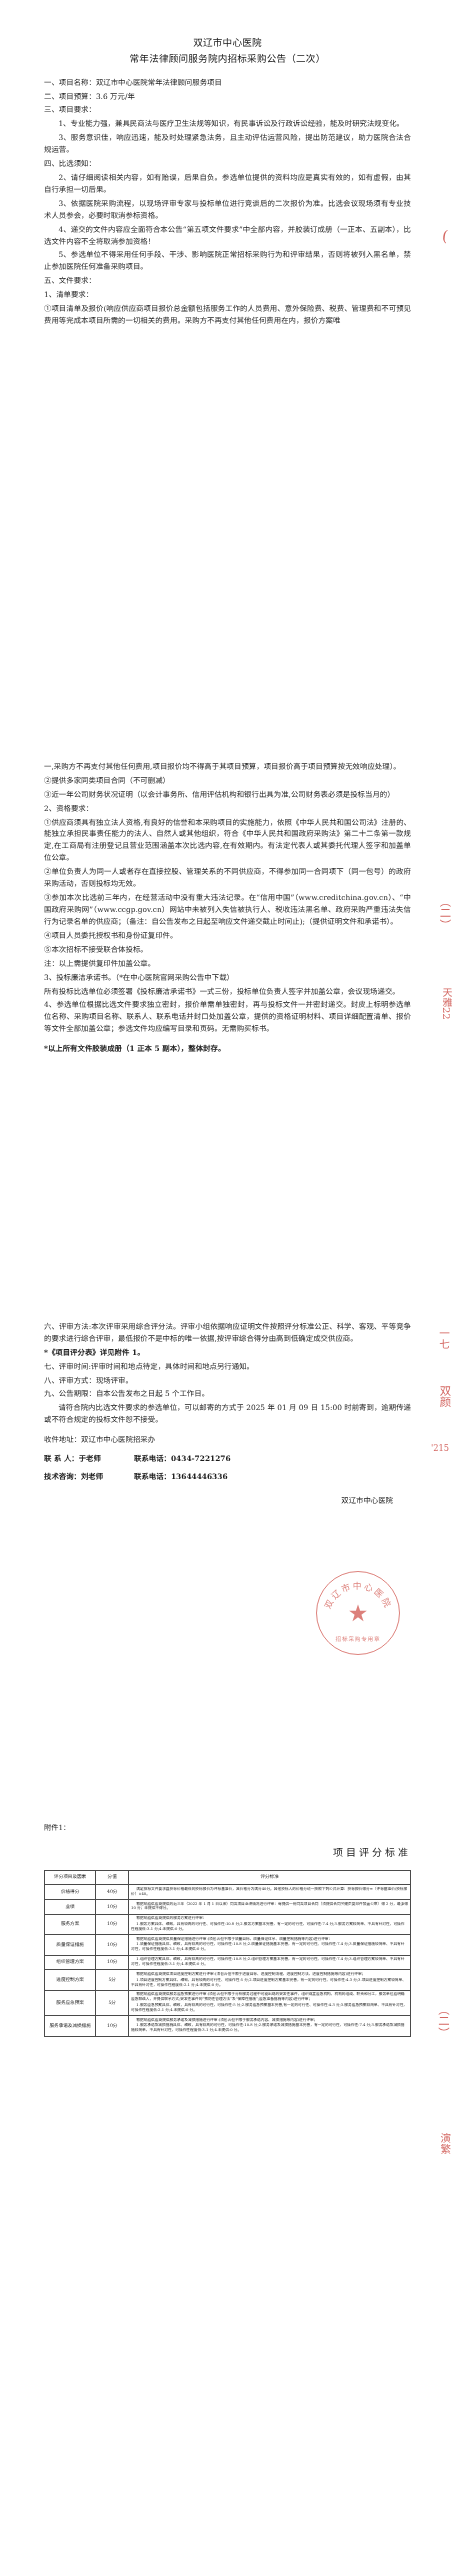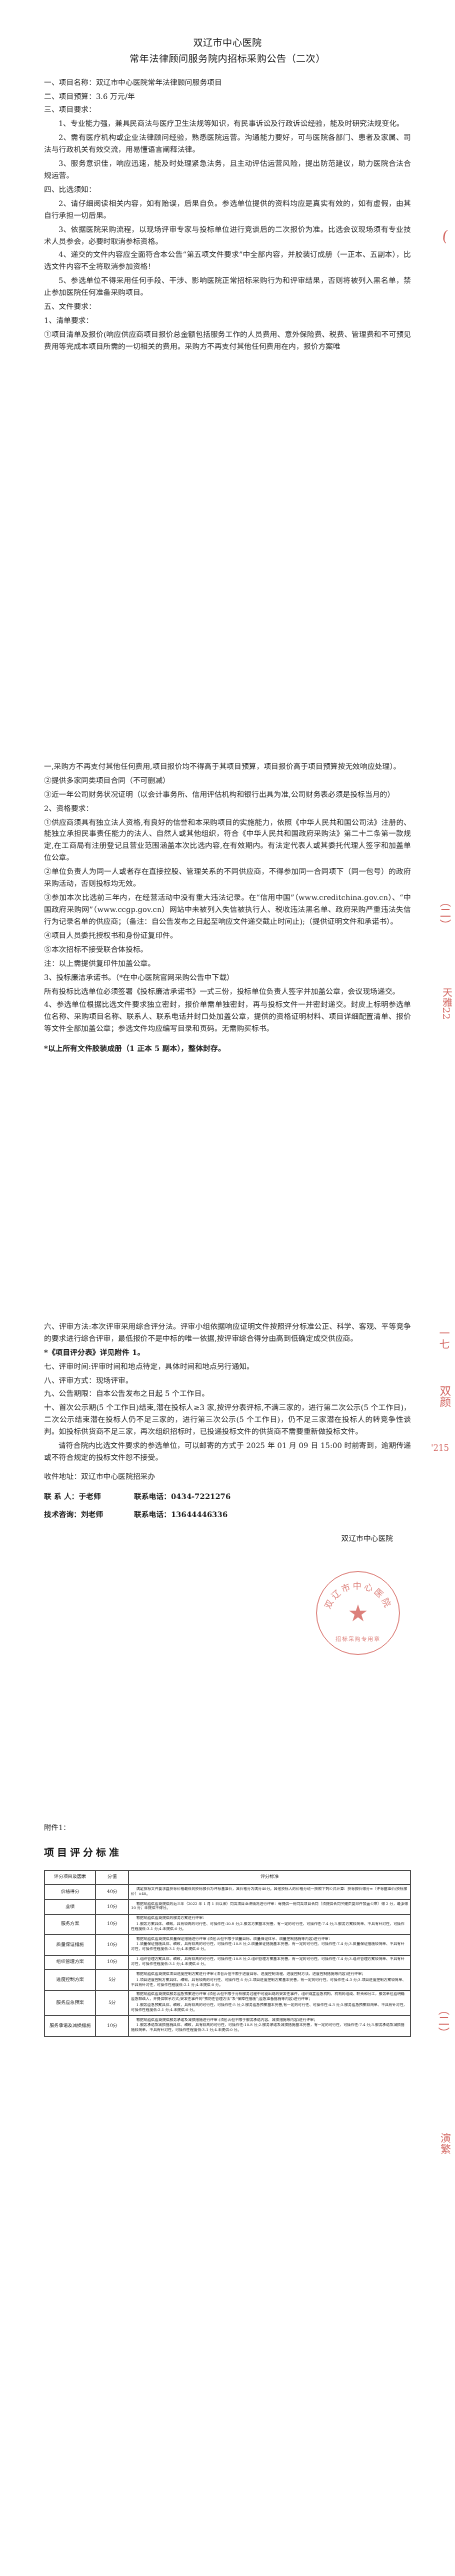--- a/index.html
+++ b/index.html
@@ -105,23 +105,23 @@
     z-index:4;
     pointer-events:none;
     line-height:1.12;
   }
 
   
   .attach-label{
     font-size:7.2px;margin:0 0 12px 0;color:#1d1d1d;
   }
   .tbl-title{
-    text-align:left;
+    text-align:right;
     font-size:10px;
-    font-weight:bold;
+    font-weight:normal;
     letter-spacing:3px;
     margin:0 0 10.6px 0;
     font-family:"DejaVu Sans","Liberation Sans",sans-serif;
   }
   table.score{
     width:100%;
     border-collapse:collapse;
     table-layout:fixed;
     font-size:3.7px;
     line-height:1.34;
@@ -155,21 +155,20 @@
 
   <div class="doc-title">
     <span class="l1">双辽市中心医院</span>
     <span class="l2">常年法律顾问服务院内招标采购公告（二次）</span>
   </div>
 
   <p class="t">一、项目名称：双辽市中心医院常年法律顾问服务项目</p>
   <p class="t">二、项目预算：3.6 万元/年</p>
   <p class="t">三、项目要求：</p>
   <p class="t ind">1、专业能力强，兼具民商法与医疗卫生法规等知识，有民事诉讼及行政诉讼经验，能及时研究法规变化。</p>
-  <p class="t ind">2、需有医疗机构或企业法律顾问经验，熟悉医院运营。沟通能力要好，可与医院各部门、患者及家属、司法与行政机关有效交流，用易懂语言阐释法律。</p>
   <p class="t ind">3、服务意识佳，响应迅速，能及时处理紧急法务，且主动评估运营风险，提出防范建议，助力医院合法合规运营。</p>
   <p class="t">四、比选须知：</p>
   <p class="t ind">2、请仔细阅读相关内容，如有贻误，后果自负。参选单位提供的资料均应是真实有效的，如有虚假，由其自行承担一切后果。</p>
   <p class="t ind">3、依据医院采购流程，以现场评审专家与投标单位进行竞谈后的二次报价为准。比选会议现场须有专业技术人员参会，必要时取消参标资格。</p>
   <p class="t ind">4、递交的文件内容应全面符合本公告“第五项文件要求”中全部内容，并胶装订成册（一正本、五副本），比选文件内容不全将取消参加资格！</p>
   <p class="t ind">5、参选单位不得采用任何手段、干涉、影响医院正常招标采购行为和评审结果，否则将被列入黑名单，禁止参加医院任何准备采购项目。</p>
   <p class="t">五、文件要求：</p>
   <p class="t">1、清单要求：</p>
   <p class="t">①项目清单及报价(响应供应商项目报价总金额包括服务工作的人员费用、意外保险费、税费、管理费和不可预见费用等完成本项目所需的一切相关的费用。采购方不再支付其他任何费用在内，报价方案唯</p>
 
@@ -196,21 +195,20 @@
   <div class="rmark" style="right:4.6px;top:228px;font-size:11.4px;writing-mode:vertical-rl;">（二）</div>
   <div class="rmark" style="right:3px;top:319px;font-size:10px;writing-mode:vertical-rl;">天雅22</div>
 </div>
 
 <div class="page pg3">
   <p class="t">六、评审方法:本次评审采用综合评分法。评审小组依据响应证明文件按照评分标准公正、科学、客观、平等竞争的要求进行综合评审，最低报价不是中标的唯一依据,按评审综合得分由高到低确定成交供应商。</p>
   <p class="t b">*《项目评分表》详见附件 1。</p>
   <p class="t">七、评审时间:评审时间和地点待定，具体时间和地点另行通知。</p>
   <p class="t">八、评审方式：现场评审。</p>
   <p class="t">九、公告期限：自本公告发布之日起 5 个工作日。</p>
-  <p class="t">十、首次公示期(5 个工作日)结束,潜在投标人≥3 家,按评分表评标,不满三家的，进行第二次公示(5 个工作日)，二次公示结束潜在投标人仍不足三家的，进行第三次公示(5 个工作日)，仍不足三家潜在投标人的转竞争性谈判。如投标供货商不足三家，再次组织招标时，已投递投标文件的供货商不需要重新做投标文件。</p>
   <p class="t ind">请符合院内比选文件要求的参选单位，可以邮寄的方式于 2025 年 01 月 09 日 15:00 时前寄到，逾期传递或不符合规定的投标文件恕不接受。</p>
   <div class="spacer-s"></div>
   <p class="t">收件地址：双辽市中心医院招采办</p>
   <div class="spacer-s"></div>
 
   <div class="contact-row">
     <div class="c1">联 系 人：于老师</div>
     <div class="c2">联系电话：0434-7221276</div>
   </div>
   <div class="contact-row">

